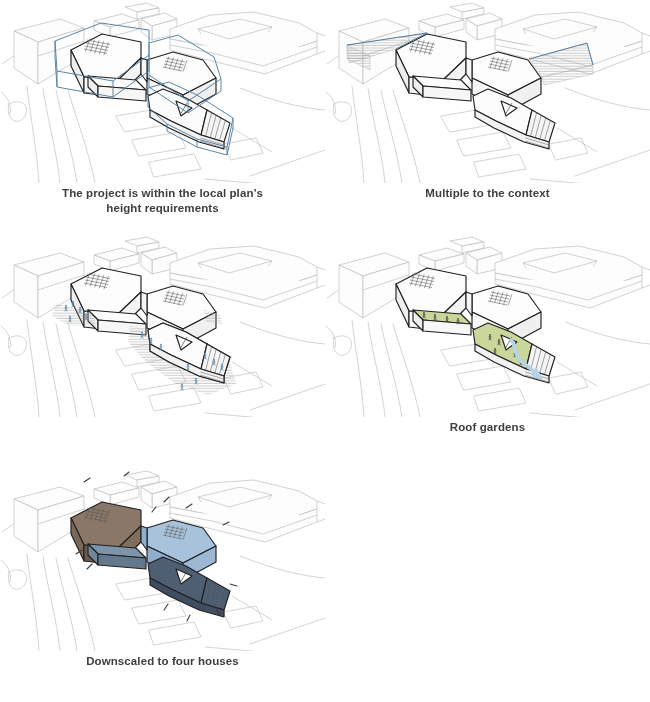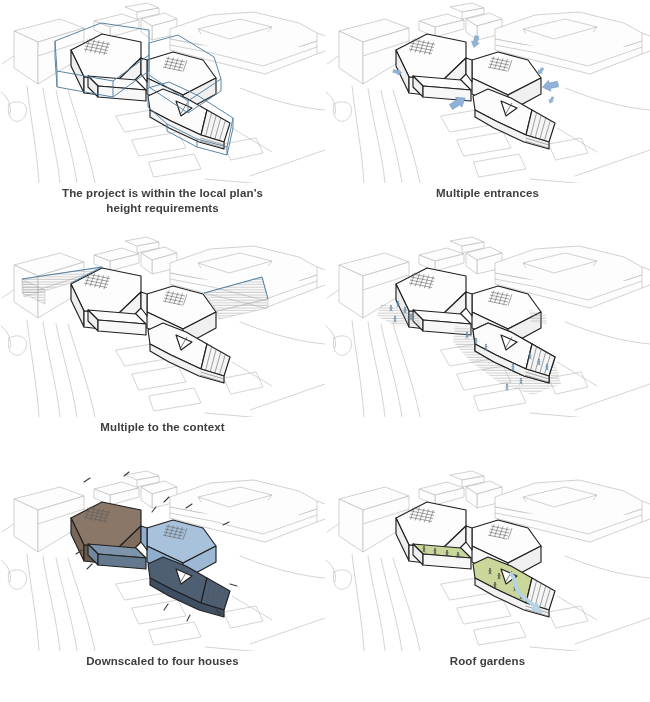--- a/index.html
+++ b/index.html
@@ -141,34 +141,20 @@
         <path d="M55,41 L55,57 M57,71 L57,87 M113,81 L113,97 M149,55 L149,71 M55,57 L57,87 L113,97 L149,71"></path>
         <path d="M149,43 L178,35 L214,57 L221,79 L188,101 L149,75 Z"></path>
         <path d="M221,79 L221,91 M188,101 L188,113 M149,75 L149,87 M221,91 L188,113 L149,87"></path>
         <path d="M148,88 L169,82 L197,95 L233,118 L227,147 L197,139 L167,124 L148,107 Z"></path>
         <path d="M233,118 L233,128 M227,147 L227,155 M197,139 L197,147 M167,124 L167,131 M233,128 L227,155 L197,147 L167,131"></path>
       </g>
     </svg>
     <figcaption>The project is within the local plan’s height requirements</figcaption>
   </figure>
 
-  <figure class="panel">
-    <svg class="diagram" viewBox="0 0 325 183">
-      <use href="#scene"></use>
-      <g>
-        <use href="#arrow-shape" class="arr" transform="translate(152,36) rotate(105) scale(0.75)"></use>
-        <use href="#arrow-shape" class="arr" transform="translate(68,71) rotate(12) scale(0.55)"></use>
-        <use href="#arrow-shape" class="arr" transform="translate(126,107) rotate(-32) scale(1.05)"></use>
-        <use href="#arrow-shape" class="arr" transform="translate(233,84) rotate(168) scale(1.0)"></use>
-        <use href="#arrow-shape" class="arr" transform="translate(218,68) rotate(128) scale(0.5)"></use>
-        <use href="#arrow-shape" class="arr" transform="translate(228,97) rotate(118) scale(0.45)"></use>
-      </g>
-    </svg>
-    <figcaption>Multiple entrances</figcaption>
-  </figure>
 
   <figure class="panel">
     <svg class="diagram" viewBox="0 0 325 183">
       <use href="#scene"></use>
       <g>
         <path class="hat" d="M22,45 L102,33 L71,49 L24,63 Z"></path>
         <path class="hat" d="M22,45 L45,56 L45,70 L22,59 Z"></path>
         <path class="hat" d="M204,59 L262,43 L268,65 L217,77 Z"></path>
         <path class="hat" d="M217,77 L268,65 L268,74 L219,85 Z"></path>
         <path class="bluedge" d="M22,45 L102,33 M71,49 L102,33 M204,59 L262,43 M262,43 L268,65"></path>
@@ -196,20 +182,42 @@
         <use href="#person" transform="translate(151,107) scale(0.9)"></use>
         <use href="#person" transform="translate(161,113) scale(0.9)"></use>
         <use href="#person" transform="translate(205,122) scale(0.9)"></use>
         <use href="#person" transform="translate(214,128) scale(0.9)"></use>
         <use href="#person" transform="translate(222,133) scale(0.9)"></use>
         <use href="#person" transform="translate(188,133) scale(0.9)"></use>
         <use href="#person" transform="translate(196,147) scale(0.9)"></use>
         <use href="#person" transform="translate(182,153) scale(0.9)"></use>
       </g>
     </svg>
+  </figure>
+
+  <figure class="panel">
+    <svg class="diagram" viewBox="0 0 325 183">
+      <use href="#scene" style="--c-top:var(--green_roof,#c9d79b); --d-top:var(--green_roof,#c9d79b);"></use>
+      <g color="#3f3f3f">
+        <use href="#person" transform="translate(99,81) scale(0.85)"></use>
+        <use href="#person" transform="translate(110,83) scale(0.85)"></use>
+        <use href="#person" transform="translate(122,85) scale(0.85)"></use>
+        <use href="#person" transform="translate(133,87) scale(0.85)"></use>
+        <use href="#person" transform="translate(165,103) scale(0.85)"></use>
+        <use href="#person" transform="translate(174,108) scale(0.85)"></use>
+        <use href="#person" transform="translate(170,117) scale(0.85)"></use>
+        <use href="#person" transform="translate(190,120) scale(0.85)"></use>
+        <use href="#person" transform="translate(196,128) scale(0.85)"></use>
+      </g>
+      <g>
+        <path d="M186,106 C192,112 188,120 196,127 C201,131 206,135 211,139" stroke="var(--garden_arrow,#b7d3e8)" stroke-width="3.6" fill="none" stroke-linecap="round"></path>
+        <path d="M218,146 L206,142 L212,134 Z" fill="var(--garden_arrow,#b7d3e8)"></path>
+      </g>
+    </svg>
+    <figcaption>Roof gardens</figcaption>
   </figure>
 
   <figure class="panel">
     <svg class="diagram" viewBox="0 0 325 183">
       <use href="#scene" style="
         --a-top:var(--house_a_top,#8a7768); --a-front:var(--house_a_side,#6e5a4a); --a-left:var(--house_a_left,#7b6757); --a-right:var(--house_a_right,#816d5d);
         --b-top:var(--house_b_top,#a8c2dc); --b-front:var(--house_b_side,#8fadcc); --b-right:var(--house_b_right,#9cb8d4); --j-face:var(--house_b_side,#8fadcc);
         --c-top:var(--house_c_top,#7d94aa); --c-front:var(--house_c_side,#64788e); --c-left:var(--house_c_left,#70879d);
         --d-top:var(--house_d_top,#4e5e73); --d-front:var(--house_d_side,#3e4e63); --d-stair:var(--house_d_top,#4e5e73);"></use>
       <g class="dash6">
@@ -223,36 +231,14 @@
         <path d="M92,96 l-5,5"></path>
         <path d="M168,136 l-4,6"></path>
         <path d="M190,147 l-3,6"></path>
         <path d="M216,142 l5,5"></path>
         <path d="M230,116 l7,2"></path>
       </g>
     </svg>
     <figcaption>Downscaled to four houses</figcaption>
   </figure>
 
-  <figure class="panel">
-    <svg class="diagram" viewBox="0 0 325 183">
-      <use href="#scene" style="--c-top:var(--green_roof,#c9d79b); --d-top:var(--green_roof,#c9d79b);"></use>
-      <g color="#3f3f3f">
-        <use href="#person" transform="translate(99,81) scale(0.85)"></use>
-        <use href="#person" transform="translate(110,83) scale(0.85)"></use>
-        <use href="#person" transform="translate(122,85) scale(0.85)"></use>
-        <use href="#person" transform="translate(133,87) scale(0.85)"></use>
-        <use href="#person" transform="translate(165,103) scale(0.85)"></use>
-        <use href="#person" transform="translate(174,108) scale(0.85)"></use>
-        <use href="#person" transform="translate(170,117) scale(0.85)"></use>
-        <use href="#person" transform="translate(190,120) scale(0.85)"></use>
-        <use href="#person" transform="translate(196,128) scale(0.85)"></use>
-      </g>
-      <g>
-        <path d="M186,106 C192,112 188,120 196,127 C201,131 206,135 211,139" stroke="var(--garden_arrow,#b7d3e8)" stroke-width="3.6" fill="none" stroke-linecap="round"></path>
-        <path d="M218,146 L206,142 L212,134 Z" fill="var(--garden_arrow,#b7d3e8)"></path>
-      </g>
-    </svg>
-    <figcaption>Roof gardens</figcaption>
-  </figure>
-
 </div>
 </div>
 
 </body></html>

